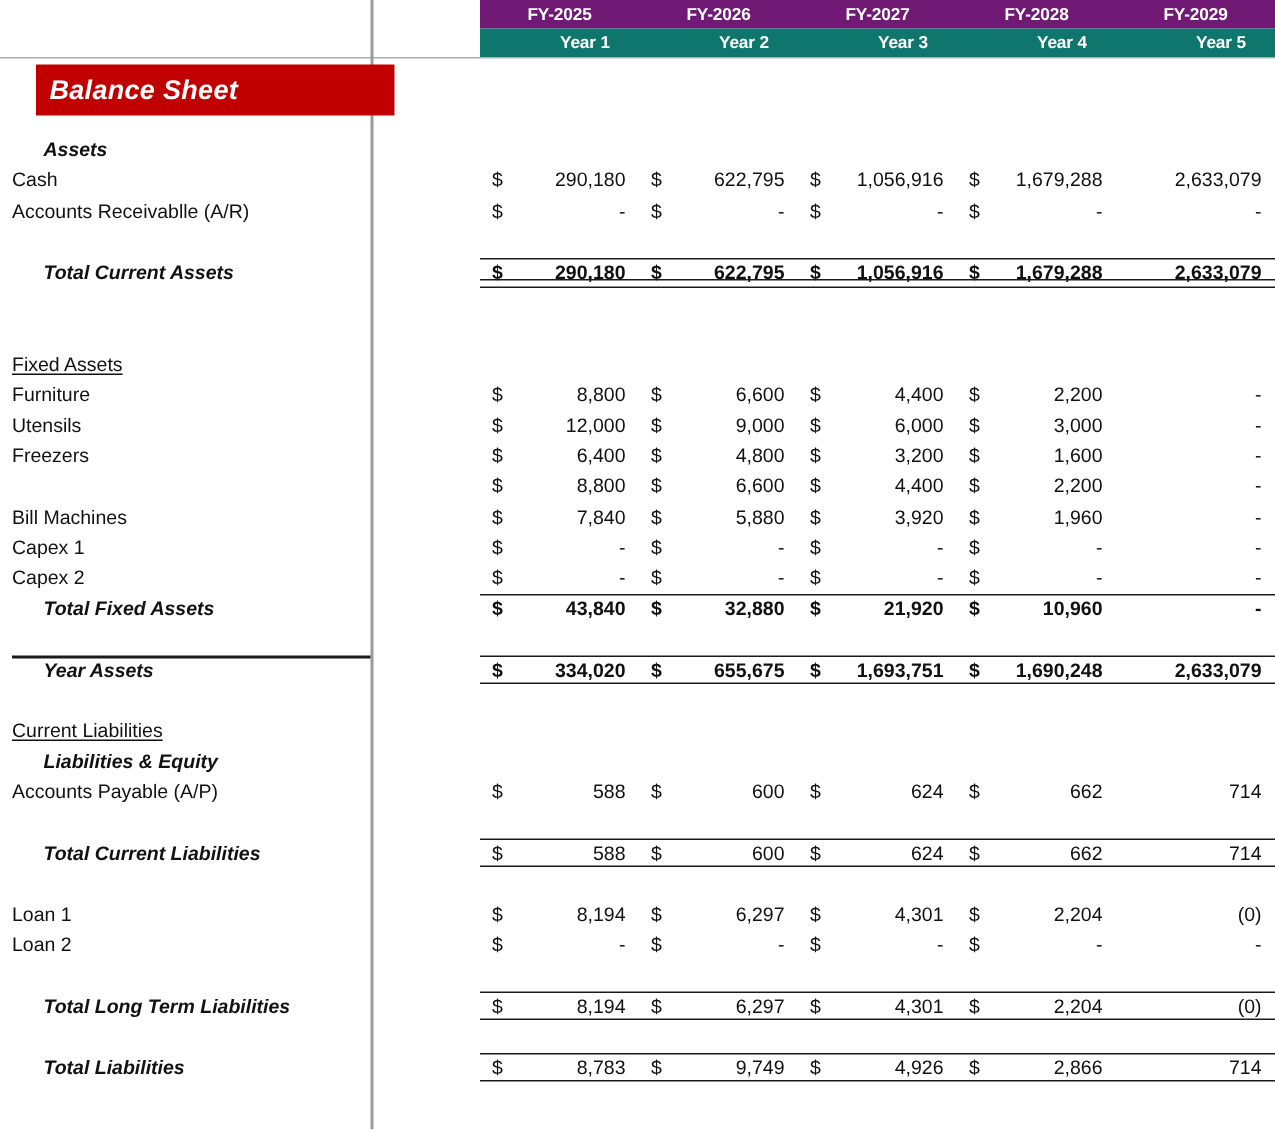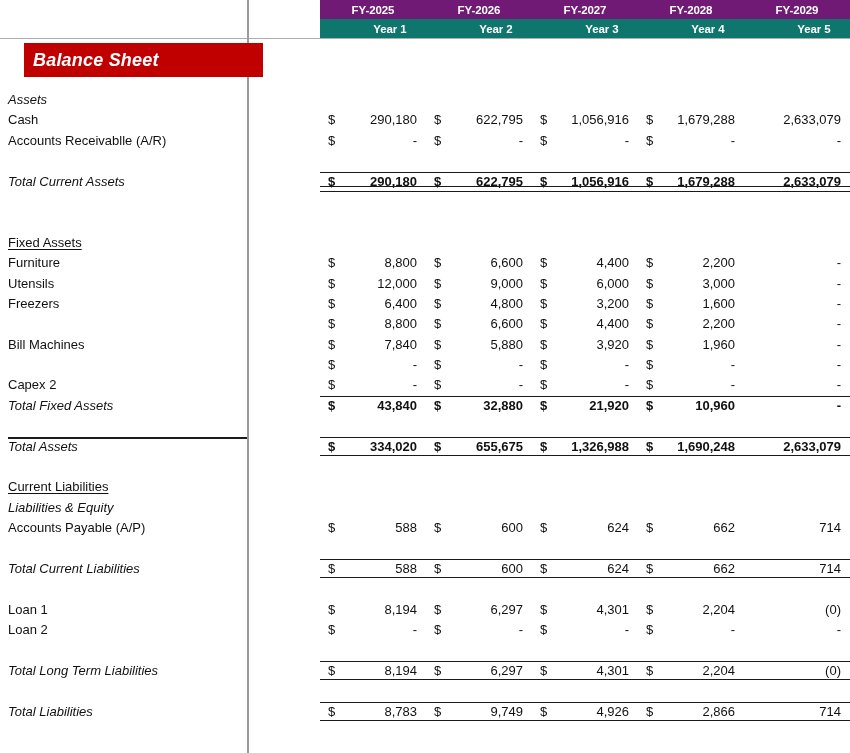--- a/index.html
+++ b/index.html
@@ -66,21 +66,21 @@
   .row.spacer{height:20.4px;}
 
   .label{
     position:absolute;
     left:8px;
     width:235px;
     white-space:nowrap;
     font-size:13px;
     line-height:20.4px;
   }
-  .label.bolditalic{font-weight:normal;font-style:italic;}
+  .label.bolditalic{font-weight:bold;font-style:italic;margin-left:21px;}
   .label.underlined{text-decoration:underline;text-underline-offset:2px;}
 
   .cells{
     position:absolute;
     left:320px;
     width:530px;
     display:flex;
     height:100%;
   }
   .cell{
@@ -351,20 +351,21 @@
           <div class="cell">
             <span class="cur">$</span>
             <span class="val">1,960</span>
           </div>
           <div class="cell">
             <span class="val">-</span>
           </div>
         </div>
       </div>
       <div class="row">
+        <div class="label">Capex 1</div>
         <div class="cells">
           <div class="cell">
             <span class="cur">$</span>
             <span class="val">-</span>
           </div>
           <div class="cell">
             <span class="cur">$</span>
             <span class="val">-</span>
           </div>
           <div class="cell">
@@ -424,33 +425,33 @@
             <span class="val">10,960</span>
           </div>
           <div class="cell">
             <span class="val">-</span>
           </div>
         </div>
       </div>
       <div class="row spacer"></div>
       <div class="row">
         <div class="fullrule"></div>
-        <div class="label bolditalic">Total Assets</div>
+        <div class="label bolditalic">Year Assets</div>
         <div class="cells topline botline bold">
           <div class="cell">
             <span class="cur">$</span>
             <span class="val">334,020</span>
           </div>
           <div class="cell">
             <span class="cur">$</span>
             <span class="val">655,675</span>
           </div>
           <div class="cell">
             <span class="cur">$</span>
-            <span class="val">1,326,988</span>
+            <span class="val">1,693,751</span>
           </div>
           <div class="cell">
             <span class="cur">$</span>
             <span class="val">1,690,248</span>
           </div>
           <div class="cell">
             <span class="val">2,633,079</span>
           </div>
         </div>
       </div>

